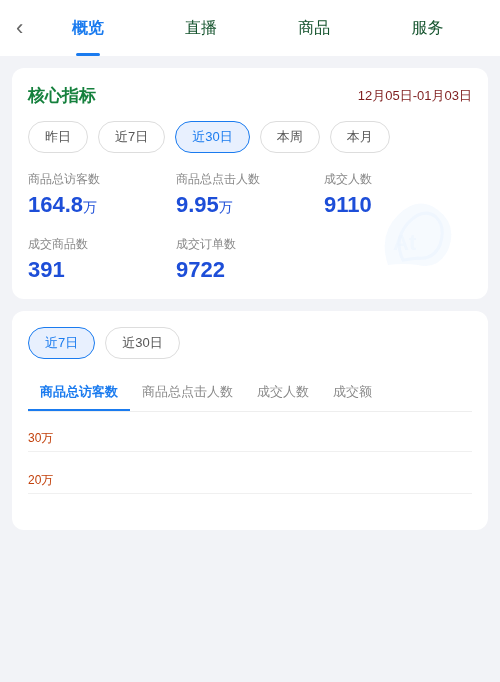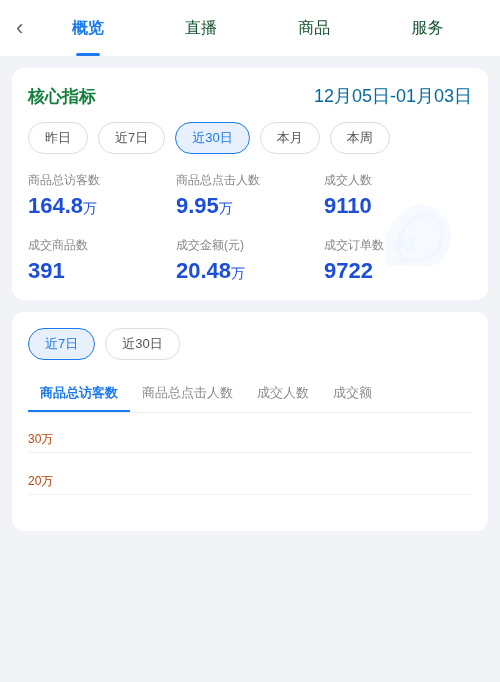--- a/index.html
+++ b/index.html
@@ -74,22 +74,22 @@
       justify-content: space-between;
       align-items: center;
       margin-bottom: 14px;
     }
     .card-title {
       font-size: 17px;
       font-weight: bold;
       color: #15803d;
     }
     .card-date {
-      font-size: 18px;
-      color: #0369a1;
+      font-size: 13px;
+      color: #7f1d1d;
     }
 
     
     .filter-row {
       display: flex;
       gap: 10px;
       margin-bottom: 18px;
     }
     .filter-btn {
       padding: 6px 16px;
@@ -202,44 +202,40 @@
 <div class="card">
   <div class="card-header">
     <span class="card-title">核心指标</span>
     <span class="card-date">12月05日-01月03日</span>
   </div>
   <div class="filter-row">
 
   <button class="filter-btn">昨日</button>
       <button class="filter-btn">近7日</button>
       <button class="filter-btn active">近30日</button>
+      <button class="filter-btn">本周</button>
       <button class="filter-btn">本月</button>
-      <button class="filter-btn">本周</button>
     </div>
   <div class="metrics-grid">
 
   <div class="metric-item">
         <div class="metric-label">商品总访客数</div>
         <div class="metric-value">164.8<span class="unit">万</span></div>
       </div>
       <div class="metric-item">
         <div class="metric-label">商品总点击人数</div>
         <div class="metric-value">9.95<span class="unit">万</span></div>
       </div>
       <div class="metric-item">
         <div class="metric-label">成交人数</div>
         <div class="metric-value">9110</div>
       </div>
       <div class="metric-item">
         <div class="metric-label">成交商品数</div>
         <div class="metric-value">391</div>
-      </div>
-      <div class="metric-item">
-        <div class="metric-label">成交金额(元)</div>
-        <div class="metric-value">20.48<span class="unit">万</span></div>
       </div>
       <div class="metric-item">
         <div class="metric-label">成交订单数</div>
         <div class="metric-value">9722</div>
       </div>
     </div>
 
   <div class="watermark">
     <svg viewBox="0 0 100 80" xmlns="http://www.w3.org/2000/svg">
       <path d="M20,70 Q10,40 30,20 Q50,0 70,15 Q90,30 80,55 Q70,75 50,70 Q35,68 20,70Z" fill="#1a7bef" opacity="0.5"></path>

